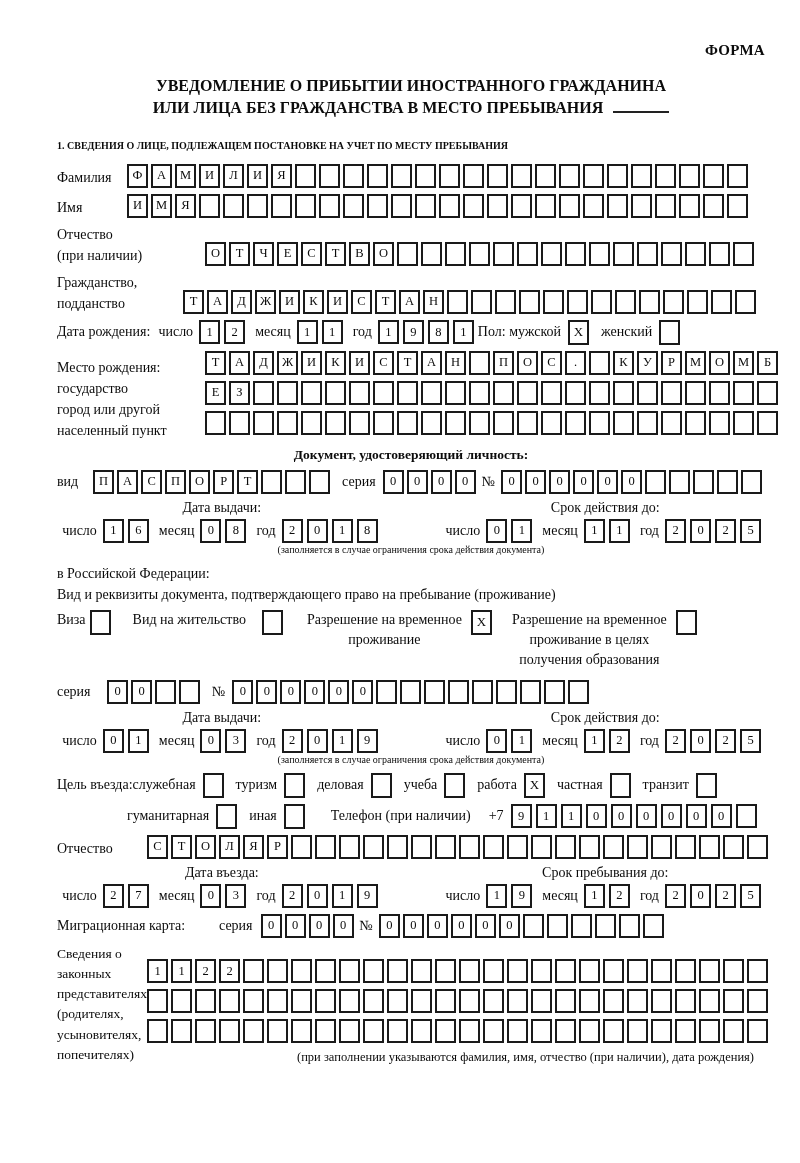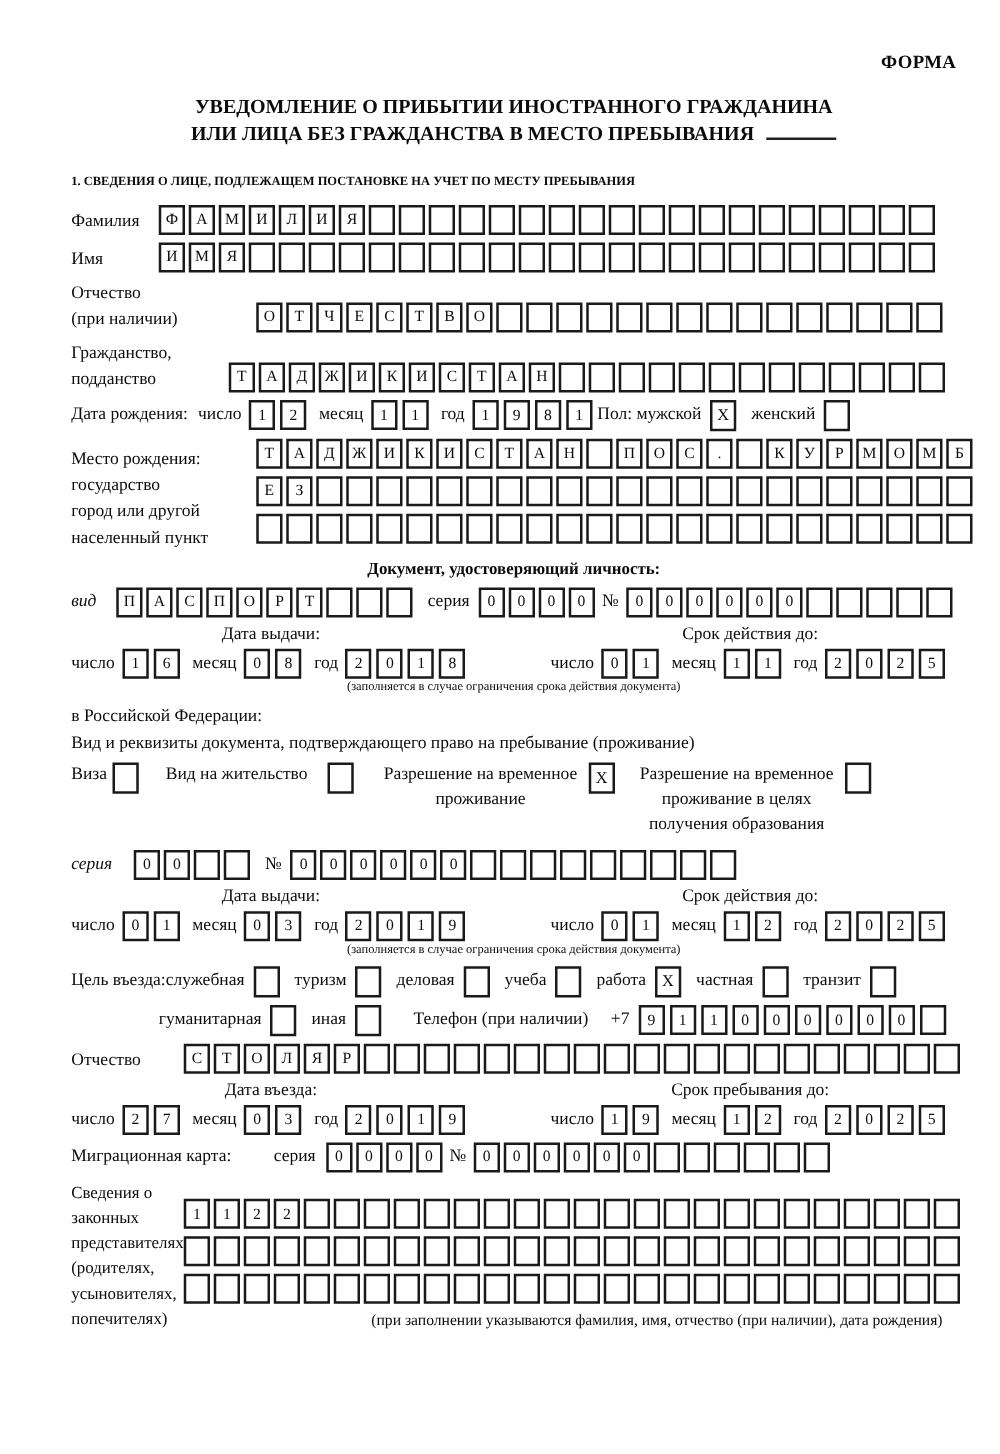--- a/index.html
+++ b/index.html
@@ -8,30 +8,30 @@
         font-size:14px;overflow:hidden;position:relative;}
   .annex{margin-left:563px;font-size:13px;line-height:1.32;}
   .annex div{white-space:nowrap;}
   .annex .gap{margin-top:5px;}
   .forma{text-align:right;font-weight:bold;font-size:15px;margin-top:12px;letter-spacing:.3px;}
   .title{text-align:center;font-weight:bold;font-size:16px;margin-top:16px;line-height:1.4;}
   .blank{display:inline-block;width:56px;border-bottom:2px solid #222;height:13px;margin-left:10px;}
   .sec-head{font-weight:bold;font-size:10px;margin-top:20px;margin-bottom:13px;}
   .frow{display:flex;align-items:flex-end;margin-bottom:6px;}
   .lbl{white-space:pre-line;line-height:1.5;flex:none;}
-  .w70{width:70px;}.w148{width:148px;}.w126{width:126px;}.w90{width:90px;}.w50{width:50px;font-style:italic;}
+  .w70{width:70px;}.w148{width:148px;}.w126{width:126px;}.w90{width:90px;}.w50{width:50px;}
   .cells{display:flex;flex:none;}
   .cell{flex:none;width:17px;height:20px;border:2px solid #1a1a1a;margin-right:3px;
         display:flex;align-items:center;justify-content:center;font-size:12.5px;background:#fff;}
   .dcells .cell{margin-right:4px;}
   .checkbox{flex:none;width:17px;height:21px;border:2px solid #1a1a1a;display:inline-flex;
         align-items:center;justify-content:center;font-size:13px;background:#fff;}
   .stack > .cells{margin-bottom:6px;}
   .doc-head{text-align:center;font-weight:bold;font-size:13.5px;margin:2px 0 7px;}
-  .dates-row{display:flex;margin:1px 0 2px;}
+  .dates-row{display:flex;margin:1px 0 2px;justify-content:flex-end;}
   .dg-head{text-align:center;margin-bottom:3px;}
   .dg-line{display:flex;align-items:center;}
   .dlbl{margin-right:6px;}
   .dlbl.mid{margin-left:6px;}
   .dg2{margin-left:64px;}
   .note-right{text-align:center;font-size:10px;margin:-1px 0 8px;}
   .plain{line-height:1.5;}
   .opt-row{display:flex;align-items:flex-start;margin:5px 0 9px;}
   .opt{display:flex;align-items:flex-start;flex:none;}
   .olbl{text-align:center;white-space:pre-line;line-height:1.45;}

